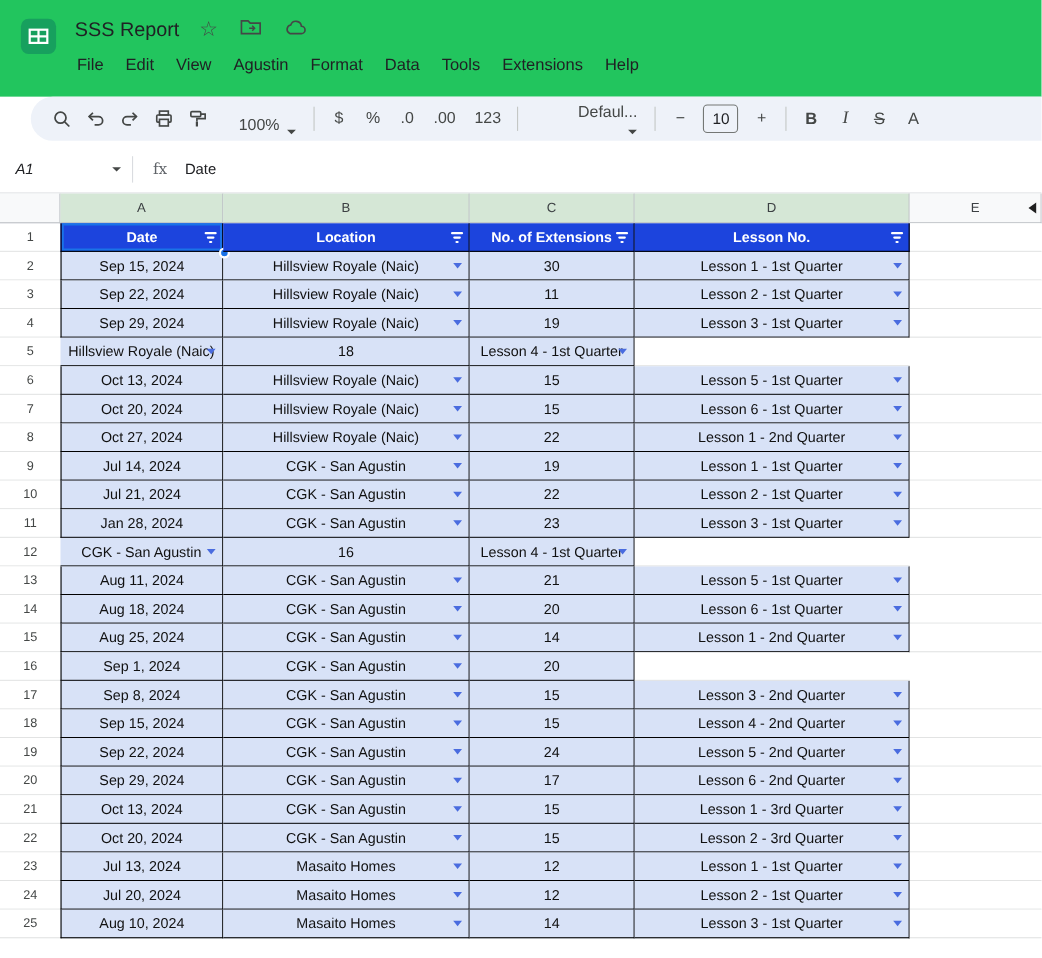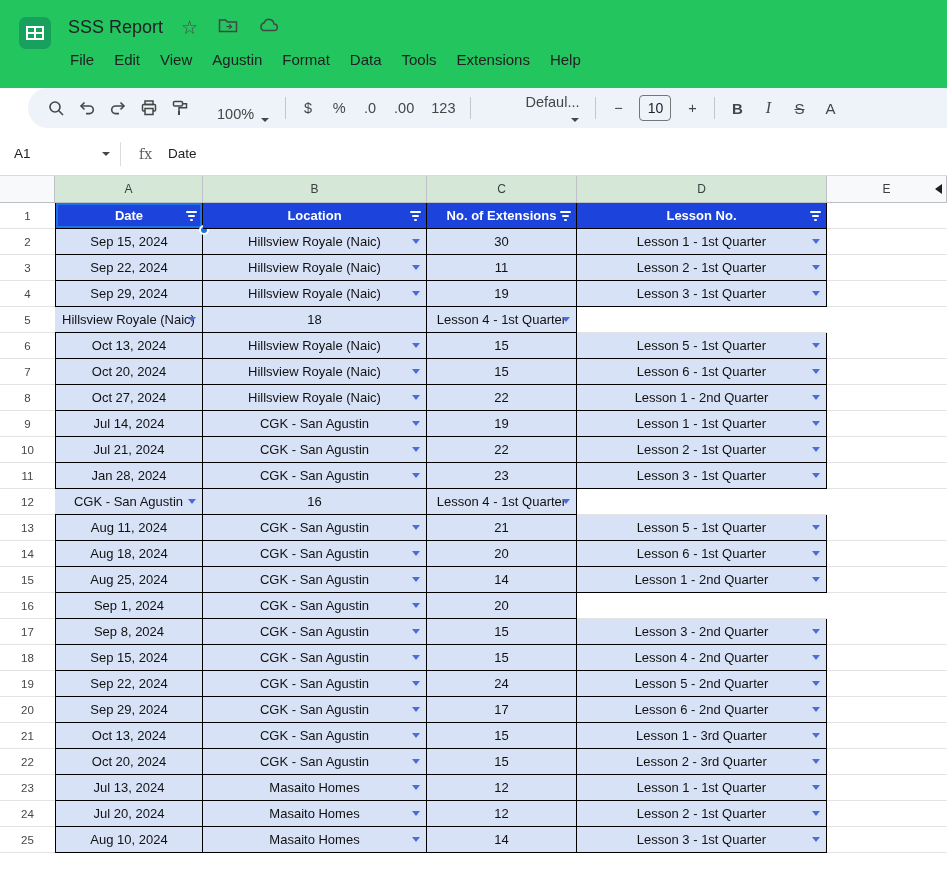--- a/index.html
+++ b/index.html
@@ -33,21 +33,21 @@
     display: flex; align-items: center; justify-content: center; font-size: 14px; color: #202124; margin: 0 4px; background:#fff0; }
   .b-bold { font-weight: 700; font-size: 15px; }
   .b-italic { font-style: italic; font-family: "Liberation Serif", serif; font-size: 16px; }
   .b-strike { text-decoration: line-through; font-size: 15px; }
   .b-color { font-size: 15px; font-weight: 500; }
 
   
   .formula-bar { height: 44px; display: flex; align-items: center; background: #fff;
     border-bottom: 1px solid #d7dade; }
   .name-box { width: 120px; height: 30px; display: flex; align-items: center; justify-content: space-between;
-    padding: 0 10px 0 14px; font-size: 13.5px; color: #202124; flex: 0 0 auto; }
+    padding: 0 10px 0 14px; font-size: 13.5px; color: #202124; flex: 0 0 auto; font-style: italic; }
   .fsep { width: 1px; height: 24px; background: #dadce0; flex: 0 0 auto; }
   .fx { font-family: "DejaVu Serif", serif; color: #5f6368; font-size: 14px; margin: 0 16px 0 18px; }
   .formula-value { font-size: 13.5px; color: #202124; }
 
   
   .grid { position: relative; }
   .grid-cols { display: grid; grid-template-columns: 55px 148px 224px 150px 250px 1fr; }
   .col-strip { height: 27px; position: relative; background: #f8f9fa; }
   .corner { background: #f8f9fa; border-right: 1px solid #bdc1c6; border-bottom: 1px solid #bdc1c6; }
   .col-h { display: flex; align-items: center; justify-content: center; font-size: 12px; color: #3c4043;

